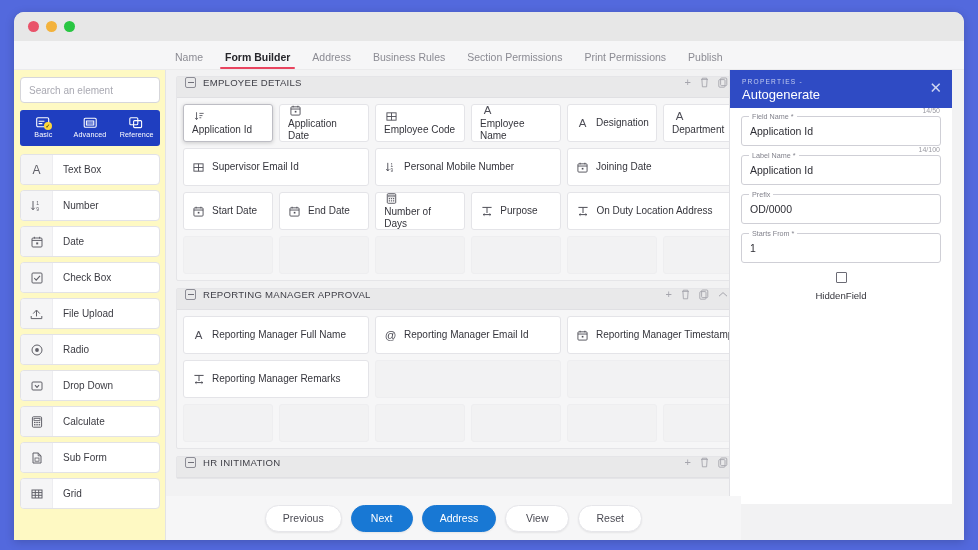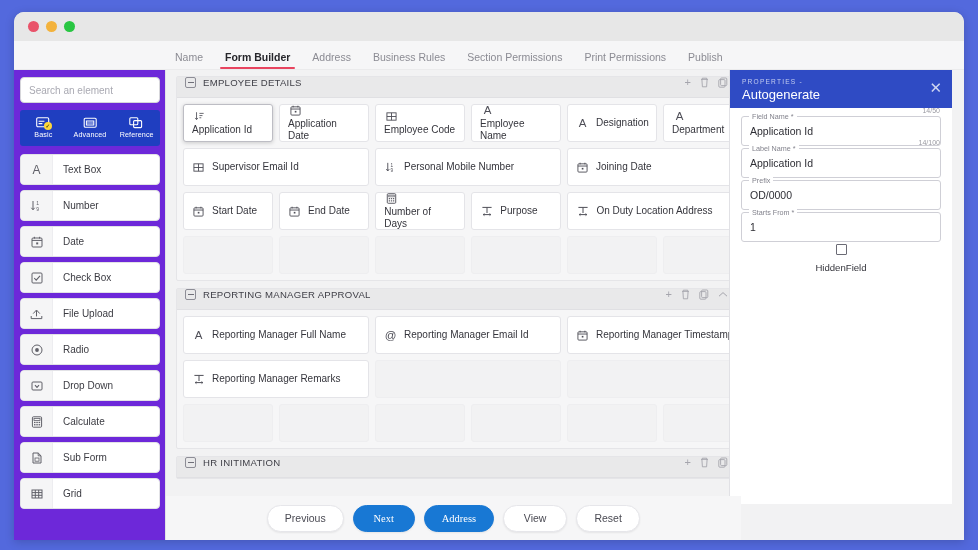--- a/index.html
+++ b/index.html
@@ -72,21 +72,21 @@
   #appbody {
     position: absolute;
     left: 0; top: 58px; right: 0; bottom: 0;
     background: #f2f2f3;
   }
 
   
   #leftpanel {
     position: absolute;
     left: 0; top: 0; width: 152px; bottom: 0;
-    background: #6d28d9;
+    background: #fef9c3;
     border-right: 1px solid #e3e3e5;
     padding: 7px 6px 0 6px;
     overflow: hidden;
   }
   #search-input {
     width: 140px; height: 26px;
     border: 1px solid #d6d6da;
     border-radius: 4px;
     font-size: 10px;
     color: #4c4c55;
@@ -281,21 +281,21 @@
   #props-title {
     font-size: 13px; color: #ffffff;
     line-height: 15px;
     margin-top: 1px;
   }
   #props-close {
     color: #cfd6f1; font-size: 15px; cursor: pointer;
     line-height: 16px; padding-top: 6px;
   }
   #props-body { padding: 8px 11px 0 11px; }
-  .fgroup { margin-bottom: 2px; position: relative; }
+  .fgroup { margin-bottom: 9px; position: relative; }
   .fcount {
     position: absolute; right: 1px; top: -9px;
     font-size: 7px; color: #9a9aa2;
   }
   .fbox {
     height: 30px;
     border: 1px solid #cfcfd6;
     border-radius: 3px;
     display: flex; align-items: center;
     padding: 0 8px;
@@ -347,21 +347,20 @@
     font-size: 10.5px;
     font-family: "Liberation Sans", sans-serif;
     cursor: pointer;
     box-shadow: 0 1px 2px rgba(0,0,0,.07);
   }
   .abtn.primary {
     background: #1878d4;
     border-color: #1878d4;
     color: #ffffff;
     min-width: 62px;
-    font-family: Liberation Serif, serif;
   }
   svg { display: block; }
 </style>
 </head>
 <body>
 
 <div id="frame">
   <div id="window">
 
     <div id="titlebar">

